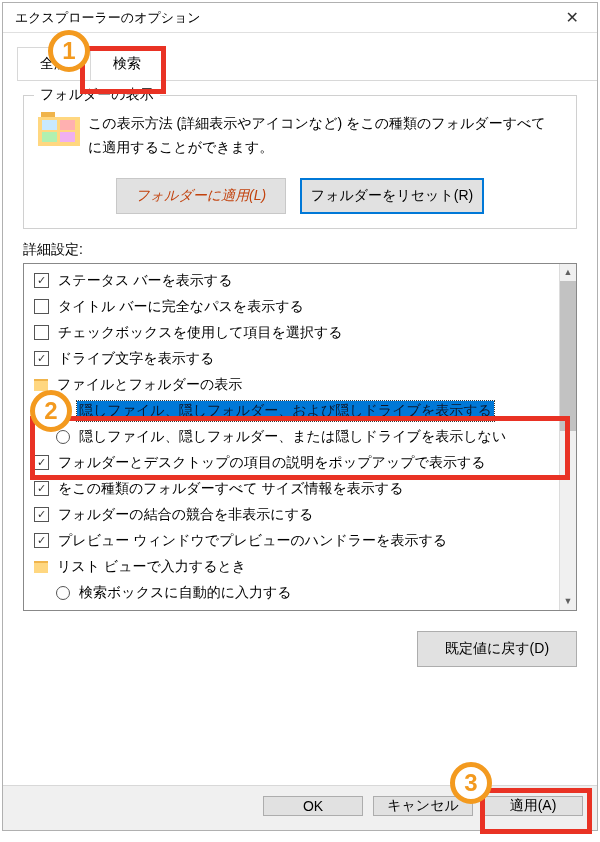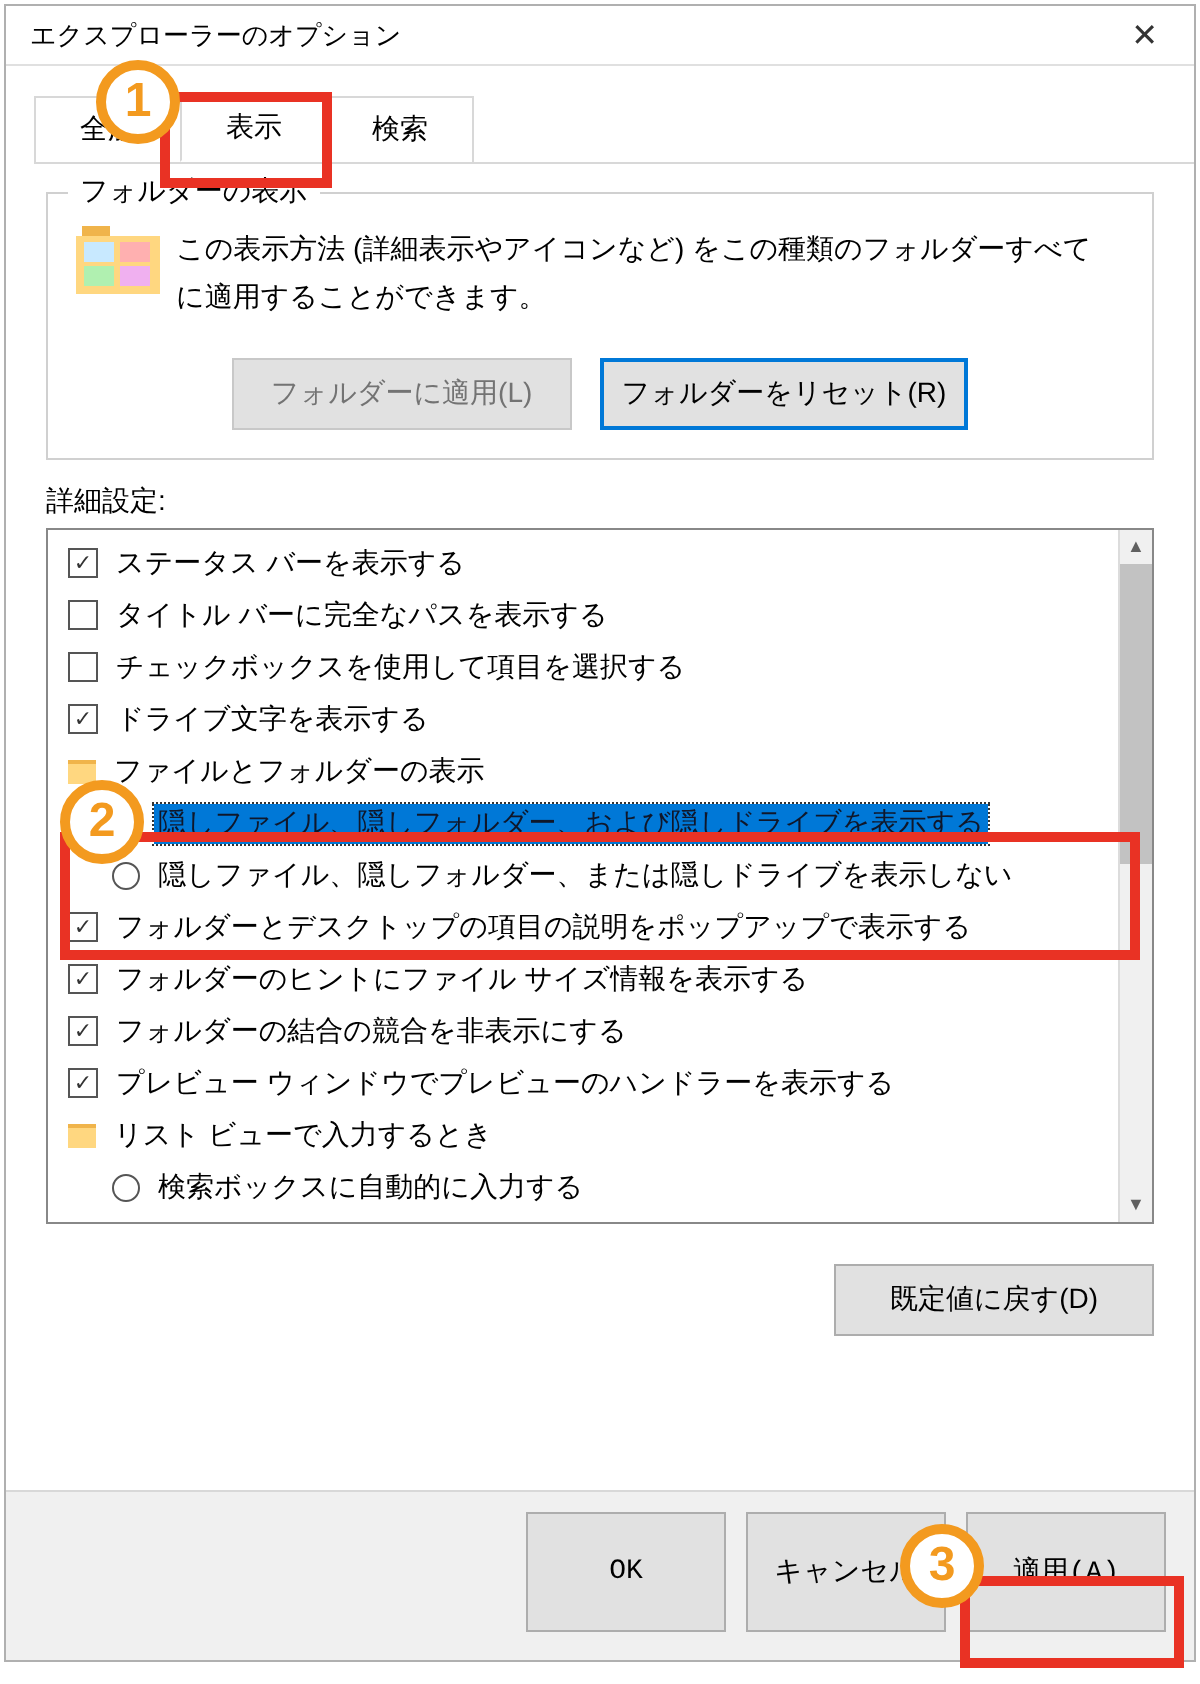--- a/index.html
+++ b/index.html
@@ -120,23 +120,24 @@
     min-width: 170px;
     padding: 8px 10px;
     background: #e1e1e1;
     border: 1px solid #adadad;
     font-size: 14px;
     text-align: center;
     cursor: pointer;
     font-family: inherit;
   }
   .btn.disabled {
-    color: #737373;
+    color: #c2410c;
     border-color: #c8c8c8;
     cursor: default;
+    font-style: italic;
   }
   .btn.focus {
     border: 2px solid #0078d7;
     padding: 7px 9px;
   }
   .adv-label {
     margin-top: 12px;
     font-size: 14px;
   }
   .listbox {
@@ -233,21 +234,21 @@
     margin-top: 20px;
   }
   .footer {
     display: flex;
     justify-content: flex-end;
     gap: 10px;
     padding: 10px 14px 14px 14px;
     border-top: 1px solid #d8d8d8;
     background: #f0f0f0;
   }
-  .footer .btn { min-width: 100px; padding: 20px 6px; font-family: Liberation Mono, monospace; }
+  .footer .btn { min-width: 100px; padding: 0 6px; }
 
   
   .annot-box {
     position: absolute;
     border: 5px solid #e93224;
     pointer-events: none;
     z-index: 10;
   }
   .annot-circle {
     position: absolute;
@@ -270,21 +271,20 @@
 
 <div class="window">
 
   <div class="titlebar">
     <span>エクスプローラーのオプション</span>
     <span class="close-x">✕</span>
   </div>
 
   <div class="tabs">
     <div class="tab">全般</div>
-    <div class="tab active">表示</div>
     <div class="tab">検索</div>
   </div>
 
   <div class="tab-body">
 
     <div class="groupbox">
       <span class="groupbox-legend">フォルダーの表示</span>
       <div class="folder-row">
         <div class="folder-ico">
           <div class="tab-strip"></div>
@@ -335,21 +335,21 @@
           <div class="row indent1">
             <span class="radio"></span>
             <span class="label">隠しファイル、隠しフォルダー、または隠しドライブを表示しない</span>
           </div>
           <div class="row">
             <span class="check">✓</span>
             <span class="label">フォルダーとデスクトップの項目の説明をポップアップで表示する</span>
           </div>
           <div class="row">
             <span class="check">✓</span>
-            <span class="label">フォルダーのヒントにファイル サイズ情報を表示する</span>
+            <span class="label">をこの種類のフォルダーすべて サイズ情報を表示する</span>
           </div>
           <div class="row">
             <span class="check">✓</span>
             <span class="label">フォルダーの結合の競合を非表示にする</span>
           </div>
           <div class="row">
             <span class="check">✓</span>
             <span class="label">プレビュー ウィンドウでプレビューのハンドラーを表示する</span>
           </div>
           <div class="row">

